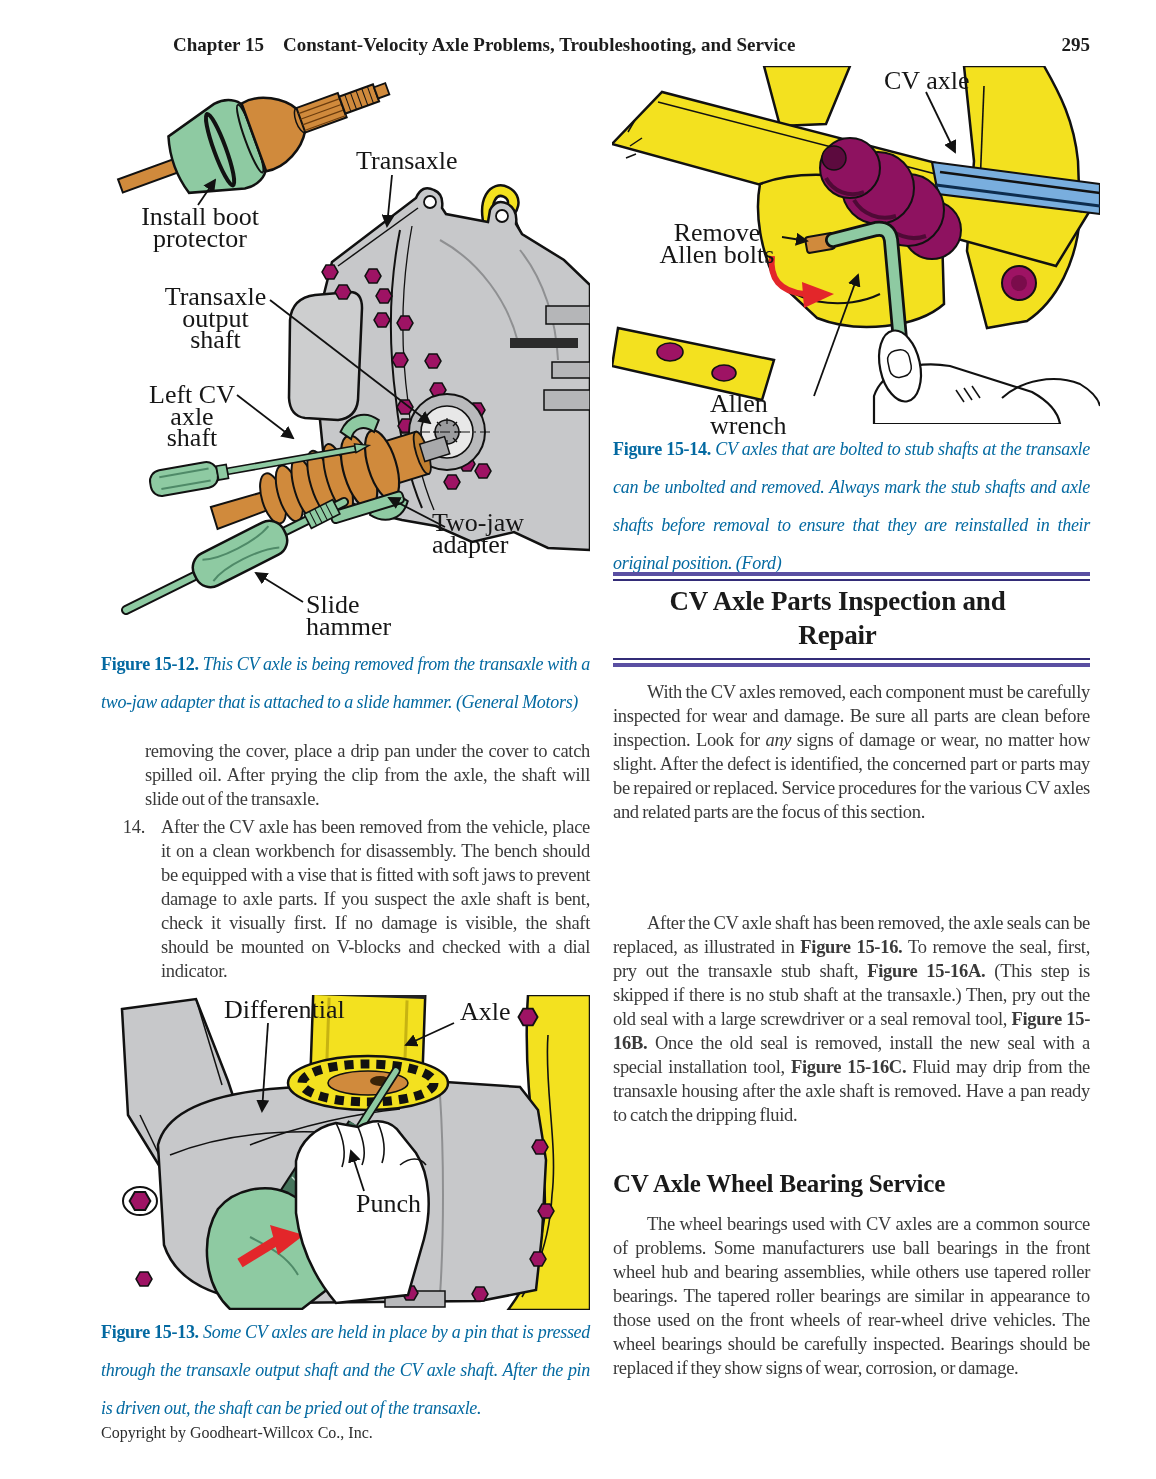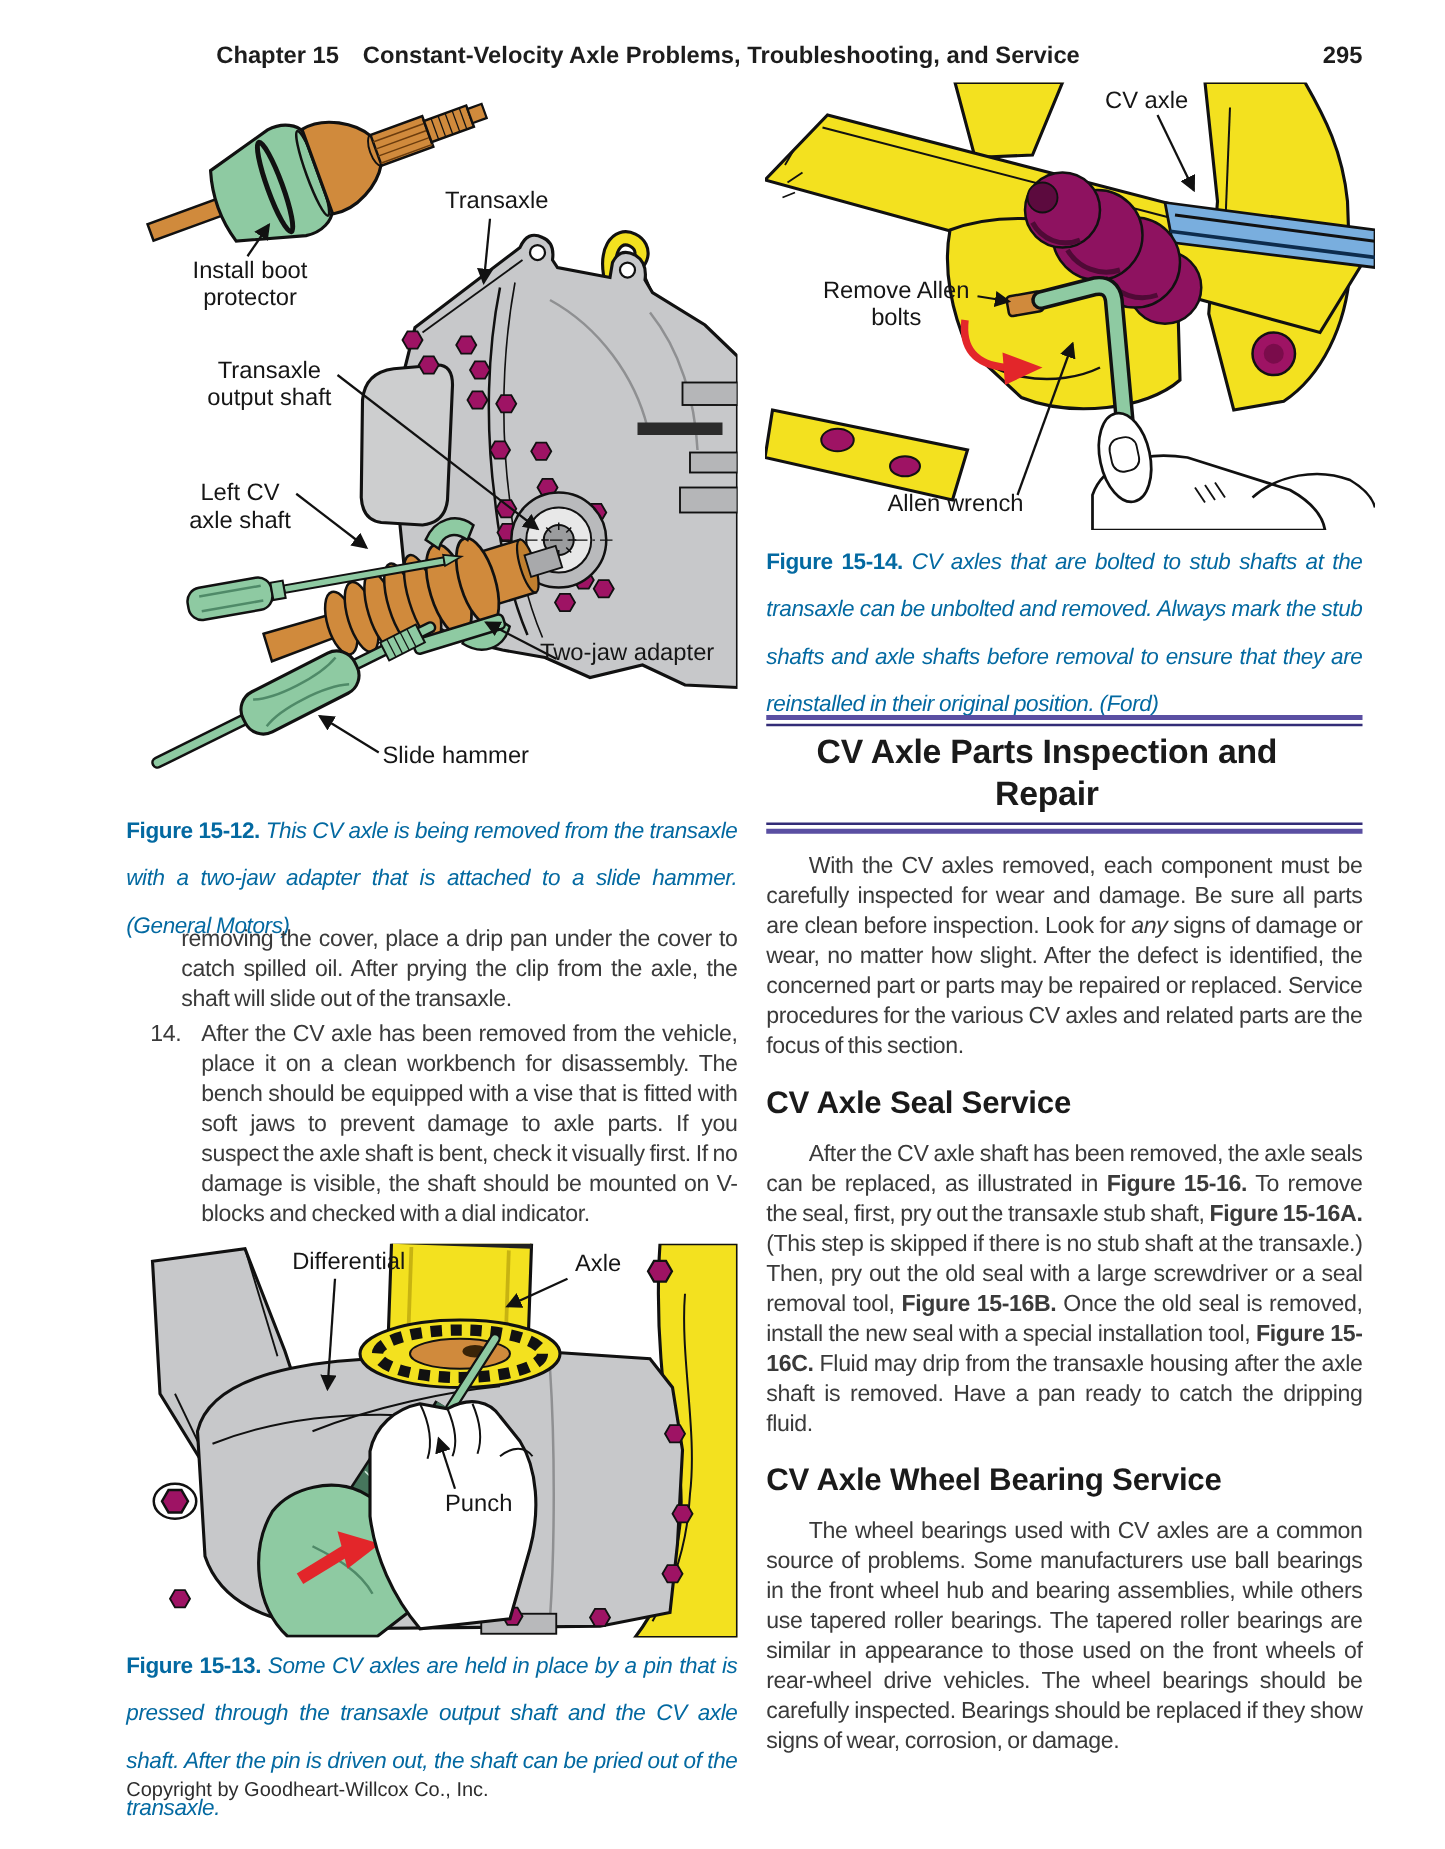--- a/index.html
+++ b/index.html
@@ -1,24 +1,24 @@
 <!DOCTYPE html>
 <html><head>
 <meta charset="utf-8">
 <style>
   html,body{margin:0;padding:0;background:#ffffff;}
   .page{position:relative;width:1156px;height:1479px;background:#ffffff;overflow:hidden;
-        font-family:Liberation Sans, sans-serif;color:#333;}
+        font-family:Liberation Serif, serif;color:#333;}
   .runhead{position:absolute;left:0;top:34px;width:1156px;box-sizing:border-box;
            padding-left:173px;padding-right:66px;display:flex;justify-content:space-between;
            font-weight:bold;font-size:19px;color:#1d1d1d;}
   .runhead .mid{flex:1;margin-left:19px;text-align:left;}
   .figwrap{position:absolute;}
   .figwrap svg{position:absolute;left:0;top:0;}
-  .figlabel{position:absolute;font-size:19px;line-height:21.5px;color:#161616;z-index:3;}
+  .figlabel{position:absolute;font-size:26px;line-height:21.5px;color:#161616;z-index:3;}
   .center{text-align:center;}
   .bodytext{position:absolute;font-size:18.5px;line-height:24px;letter-spacing:-0.3px;
             word-spacing:-1px;color:#3a3a3a;text-align:justify;}
   .indent{text-indent:34px;}
   .hang-num{float:left;width:44px;text-align:right;}
   .hang-body{margin-left:60px;}
   .caption{position:absolute;font-size:18px;line-height:38px;letter-spacing:-0.3px;
            word-spacing:-0.5px;color:#0369a1;font-style:italic;text-align:justify;}
   .caption .cap-label{font-style:normal;font-weight:bold;}
   .rule{position:absolute;width:477px;height:3px;}
@@ -418,21 +418,20 @@
 
   <div class="rule rule-a" style="left:613px;top:572px;"></div>
   <div class="section-title" style="left:599px;top:584px;">
     <div>CV Axle Parts Inspection and</div>
     <div>Repair</div>
   </div>
   <div class="rule rule-b" style="left:613px;top:658px;"></div>
 
   <div class="bodytext indent" style="left:613px;top:680px;width:477px;"><span class="seg-normal">With the CV axles removed, each component must be carefully inspected for wear and damage. Be sure all parts are clean before inspection. Look for </span><span class="seg-italic">any</span><span class="seg-normal"> signs of damage or wear, no matter how slight. After the defect is identified, the concerned part or parts may be repaired or replaced. Service procedures for the various CV axles and related parts are the focus of this section.</span></div>
 
-  <div class="subhead" style="left:613px;top:868px;">CV Axle Seal Service</div>
 
   <div class="bodytext indent" style="left:613px;top:911px;width:477px;"><span class="seg-normal">After the CV axle shaft has been removed, the axle seals can be replaced, as illustrated in </span><span class="seg-bold">Figure 15-16.</span><span class="seg-normal"> To remove the seal, first, pry out the transaxle stub shaft, </span><span class="seg-bold">Figure 15-16A.</span><span class="seg-normal"> (This step is skipped if there is no stub shaft at the transaxle.) Then, pry out the old seal with a large screwdriver or a seal removal tool, </span><span class="seg-bold">Figure 15-16B.</span><span class="seg-normal"> Once the old seal is removed, install the new seal with a special installation tool, </span><span class="seg-bold">Figure 15-16C.</span><span class="seg-normal"> Fluid may drip from the transaxle housing after the axle shaft is removed. Have a pan ready to catch the dripping fluid.</span></div>
 
   <div class="subhead" style="left:613px;top:1170px;">CV Axle Wheel Bearing Service</div>
 
   <div class="bodytext indent" style="left:613px;top:1212px;width:477px;">The wheel bearings used with CV axles are a common source of problems. Some manufacturers use ball bearings in the front wheel hub and bearing assemblies, while others use tapered roller bearings. The tapered roller bearings are similar in appearance to those used on the front wheels of rear-wheel drive vehicles. The wheel bearings should be carefully inspected. Bearings should be replaced if they show signs of wear, corrosion, or damage.</div>
 
 </div>
 
 </body></html>

